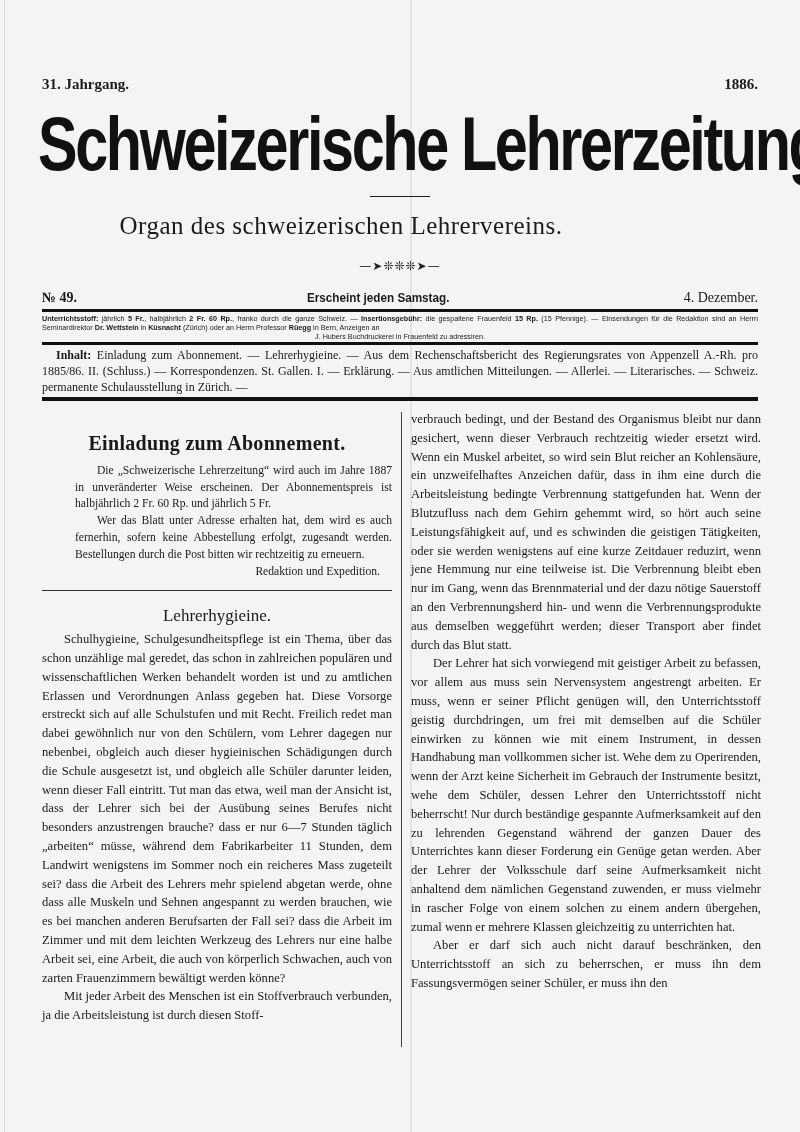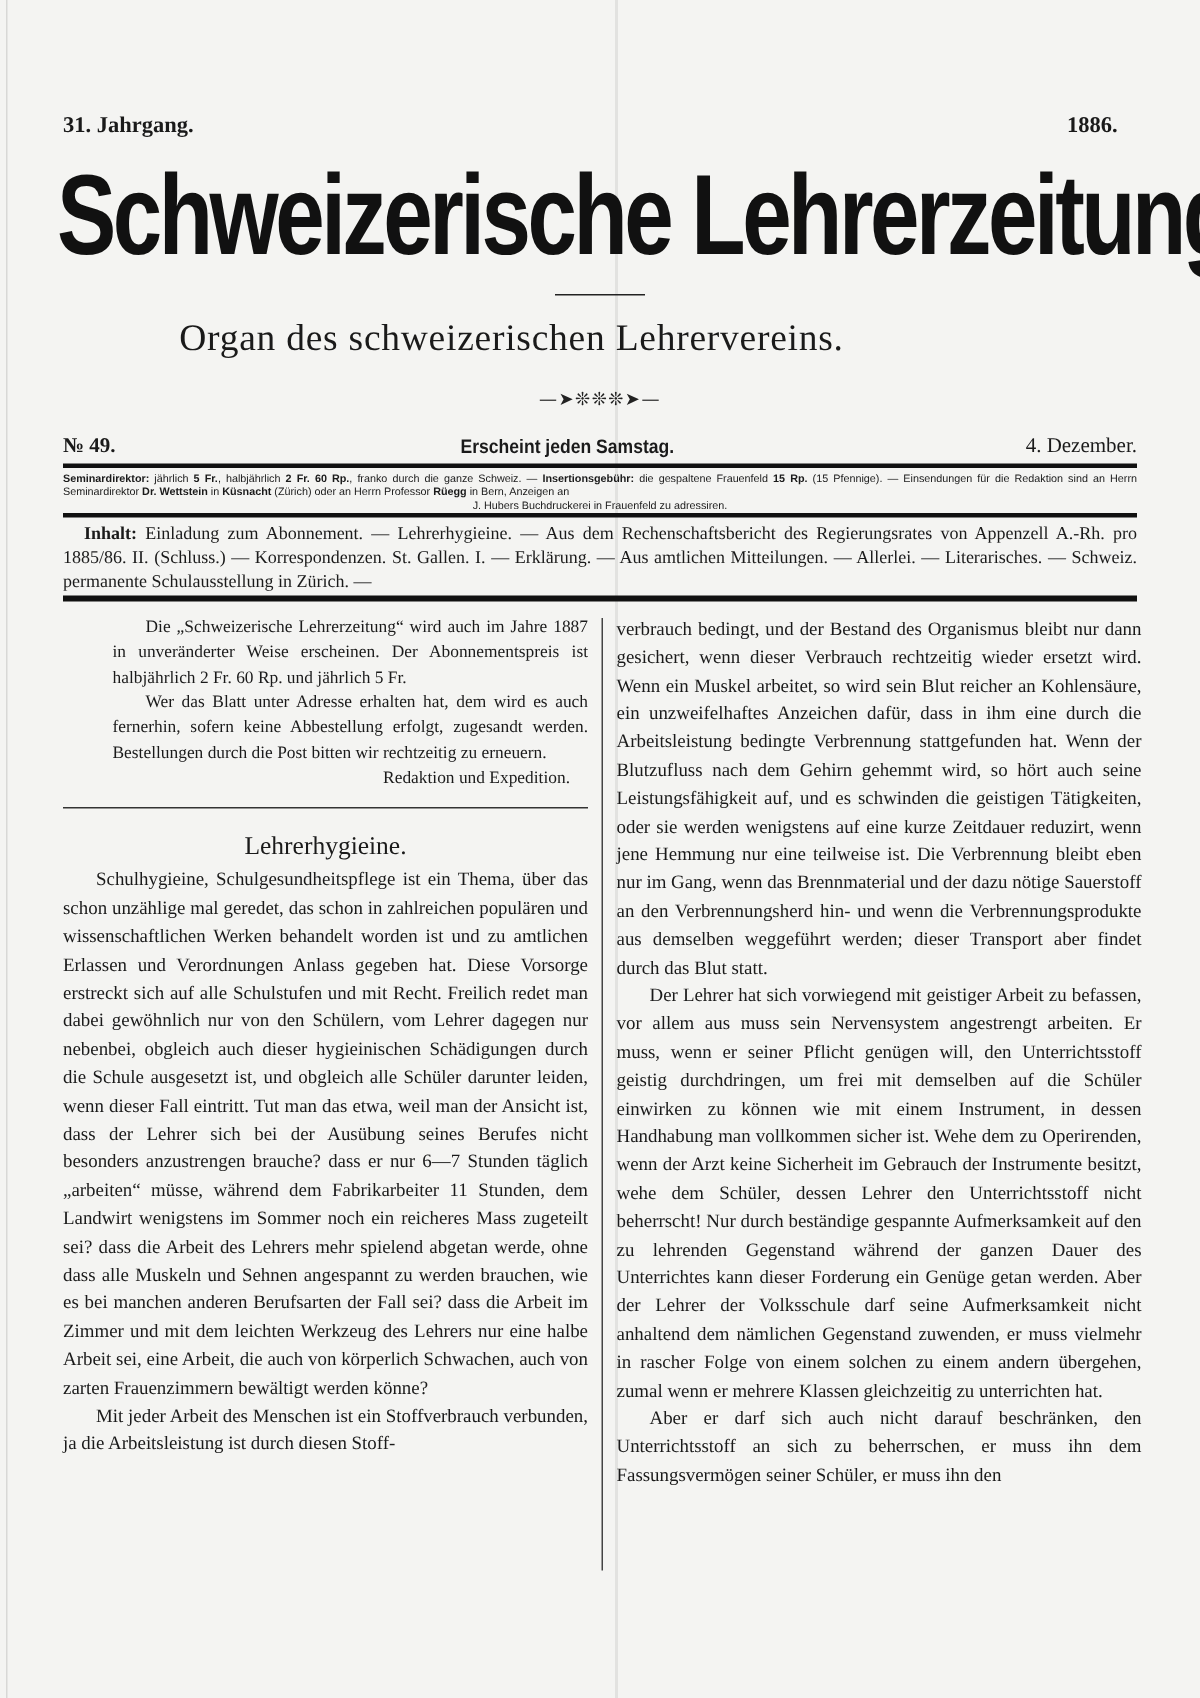--- a/index.html
+++ b/index.html
@@ -10,21 +10,21 @@
     color:#1a1a1a;
     position:relative;
   }
   .page { position:absolute; left:0; top:0; width:800px; height:1132px; }
   .fold { position:absolute; left:410px; top:0; width:2px; height:1132px; background:#e2e2e0; }
   .edge-left { position:absolute; left:4px; top:0; width:1px; height:1132px; background:#d8d8d6; }
 
   .topline { position:absolute; left:42px; top:76px; width:716px; height:20px;
     font-family:"Liberation Serif",serif; font-weight:bold; font-size:15px; }
   .topline .left { position:absolute; left:0; top:0; }
-  .topline .right { position:absolute; right:13px; top:0; }
+  .topline .right { position:absolute; right:0; top:0; }
 
   .masthead { position:absolute; left:38px; top:98px; width:724px; height:92px;
     font-family:"Liberation Sans",sans-serif; font-weight:bold; font-size:76px;
     letter-spacing:-3px; line-height:92px; transform:scaleX(0.78); transform-origin:left top;
     white-space:nowrap; color:#111; }
 
   .subtitle-rule { position:absolute; left:370px; top:196px; width:60px; height:1px; background:#222; }
   .subtitle { position:absolute; left:0; top:212px; width:682px; text-align:center;
     font-family:"Liberation Serif",serif; font-size:25px; letter-spacing:0.5px; }
   .ornament { position:absolute; left:0; top:259px; width:800px; text-align:center;
@@ -83,34 +83,35 @@
 
   <div class="issueline">
     <span class="num">№ 49.</span>
     <span class="mid">Erscheint jeden Samstag.</span>
     <span class="date">4. Dezember.</span>
   </div>
 
   <div class="thickrule" style="top:309px;"></div>
 
   <div class="notice">
-    <b>Seminardirektor:</b><span> jährlich </span><b>5 Fr.</b><span>, halbjährlich </span><b>2 Fr. 60 Rp.</b><span>, franko durch die ganze Schweiz. — </span><b>Insertionsgebühr:</b><span> die gespaltene Frauenfeld </span><b>15 Rp.</b><span> (15 Pfennige). —</span>
+    <b>Unterrichtsstoff:</b><span> jährlich </span><b>5 Fr.</b><span>, halbjährlich </span><b>2 Fr. 60 Rp.</b><span>, franko durch die ganze Schweiz. — </span><b>Insertionsgebühr:</b><span> die gespaltene Frauenfeld </span><b>15 Rp.</b><span> (15 Pfennige). —</span>
     <span>Einsendungen für die Redaktion sind an Herrn Seminardirektor </span><b>Dr. Wettstein</b><span> in </span><b>Küsnacht</b><span> (Zürich) oder an Herrn Professor </span><b>Rüegg</b><span> in Bern, Anzeigen an</span>
     <span class="center">J. Hubers Buchdruckerei in Frauenfeld zu adressiren.</span>
   </div>
 
   <div class="thickrule" style="top:342px;"></div>
 
   <div class="contents">
     <span class="lbl">Inhalt:</span><span> Einladung zum Abonnement. — Lehrerhygieine. — Aus dem Rechenschaftsbericht des Regierungsrates von Appenzell A.-Rh. pro 1885/86. II. (Schluss.) — Korrespondenzen. St. Gallen. I. — Erklärung. — Aus amtlichen Mitteilungen. — Allerlei. — Literarisches. — Schweiz. permanente Schulausstellung in Zürich. —</span>
   </div>
 
   <div class="thickrule" style="top:397px; height:4px;"></div>
 
   <div class="col col-left">
+    <div class="h-title">Einladung zum Abonnement.</div>
     <p class="ind small">Die „Schweizerische Lehrerzeitung“ wird auch im Jahre 1887 in unveränderter Weise erscheinen. Der Abonnementspreis ist halbjährlich 2 Fr. 60 Rp. und jährlich 5 Fr.</p>
     <p class="ind small"><span>Wer das Blatt unter Adresse erhalten hat, dem wird es auch fernerhin, sofern keine Abbestellung erfolgt, zugesandt werden. Bestellungen durch die Post bitten wir rechtzeitig zu erneuern.</span> <span class="sign">Redaktion und Expedition.</span></p>
     <div class="clear"></div>
     <div class="sep"></div>
     <div class="h-title2">Lehrerhygieine.</div>
     <p class="ind">Schulhygieine, Schulgesundheitspflege ist ein Thema, über das schon unzählige mal geredet, das schon in zahlreichen populären und wissenschaftlichen Werken behandelt worden ist und zu amtlichen Erlassen und Verordnungen Anlass gegeben hat. Diese Vorsorge erstreckt sich auf alle Schulstufen und mit Recht. Freilich redet man dabei gewöhnlich nur von den Schülern, vom Lehrer dagegen nur nebenbei, obgleich auch dieser hygieinischen Schädigungen durch die Schule ausgesetzt ist, und obgleich alle Schüler darunter leiden, wenn dieser Fall eintritt. Tut man das etwa, weil man der Ansicht ist, dass der Lehrer sich bei der Ausübung seines Berufes nicht besonders anzustrengen brauche? dass er nur 6—7 Stunden täglich „arbeiten“ müsse, während dem Fabrikarbeiter 11 Stunden, dem Landwirt wenigstens im Sommer noch ein reicheres Mass zugeteilt sei? dass die Arbeit des Lehrers mehr spielend abgetan werde, ohne dass alle Muskeln und Sehnen angespannt zu werden brauchen, wie es bei manchen anderen Berufsarten der Fall sei? dass die Arbeit im Zimmer und mit dem leichten Werkzeug des Lehrers nur eine halbe Arbeit sei, eine Arbeit, die auch von körperlich Schwachen, auch von zarten Frauenzimmern bewältigt werden könne?</p>
     <p class="ind">Mit jeder Arbeit des Menschen ist ein Stoffverbrauch verbunden, ja die Arbeitsleistung ist durch diesen Stoff-</p>
   </div>
 
   <div class="col-divider"></div>

